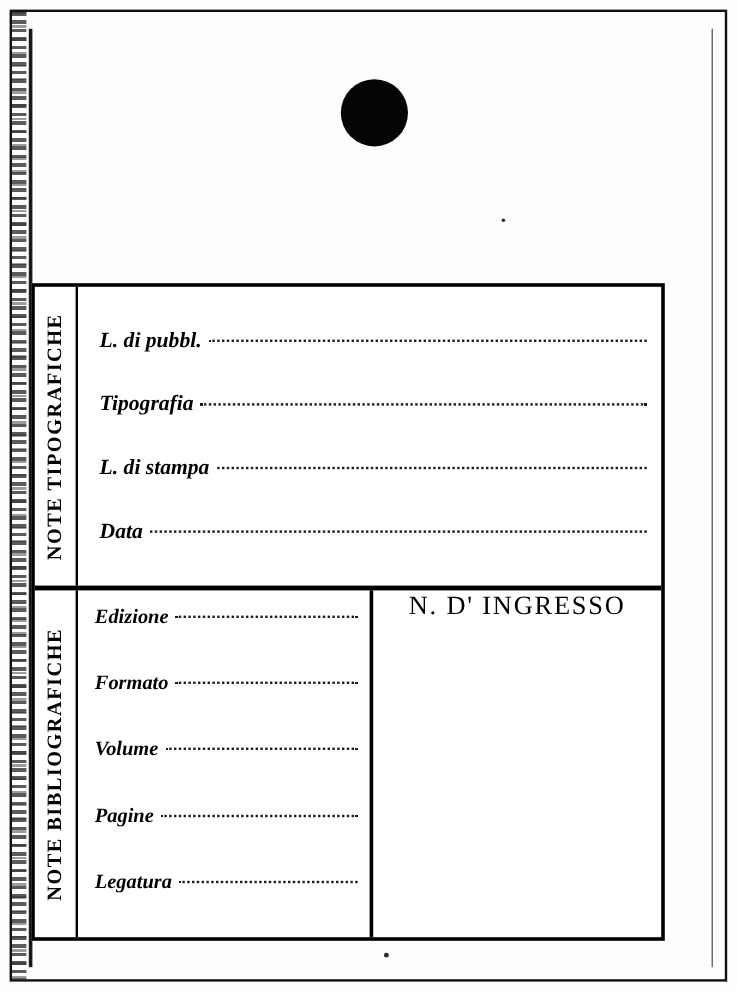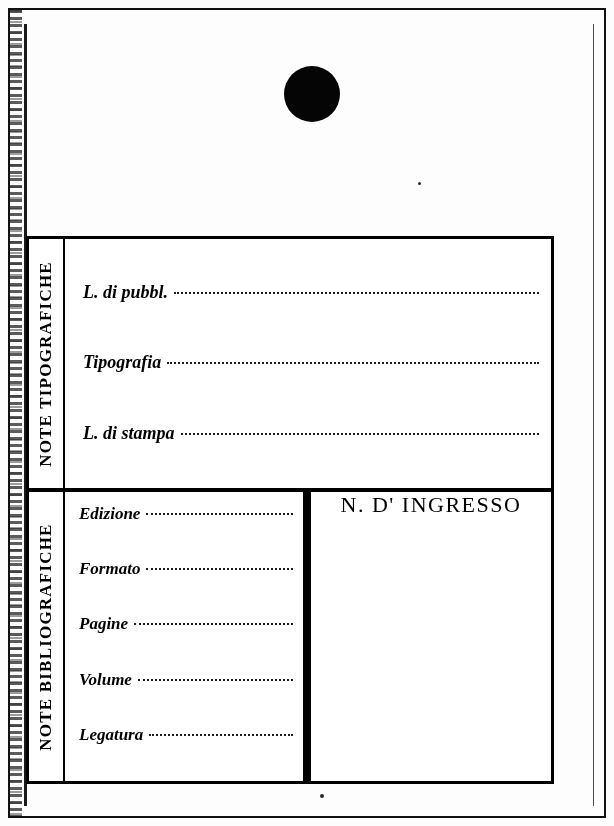--- a/index.html
+++ b/index.html
@@ -141,21 +141,21 @@
     flex: 1;
     border-bottom: 2px dotted #1b1b1b;
     transform: translateY(-4px);
     min-width: 10px;
   }
 
   
   .biblio-fields {
     width: 246px;
     flex: 0 0 246px;
-    border-right: 8px solid #000000;
+    border-right: 3px solid #000000;
     padding: 6px 10px 6px 14px;
     box-sizing: border-box;
     display: flex;
     flex-direction: column;
     justify-content: space-around;
   }
   .biblio-fields .field-row { height: 44px; }
   .biblio-fields .field-label { font-size: 17px; }
 
   
@@ -214,20 +214,24 @@
         <div class="field-row">
           <span class="field-label">Tipografia</span>
           <span class="dots"></span>
         </div>
 
         <div class="field-row">
           <span class="field-label">L. di stampa</span>
           <span class="dots"></span>
         </div>
 
+        <div class="field-row">
+          <span class="field-label">Data</span>
+          <span class="dots"></span>
+        </div>
 
       </div>
     </div>
 
     <div class="section section-bottom">
       <div class="vtitle">
         <span>NOTE BIBLIOGRAFICHE</span>
       </div>
 
       <div class="biblio-fields">
@@ -236,26 +240,26 @@
           <span class="field-label">Edizione</span>
           <span class="dots"></span>
         </div>
 
         <div class="field-row">
           <span class="field-label">Formato</span>
           <span class="dots"></span>
         </div>
 
         <div class="field-row">
+          <span class="field-label">Volume</span>
+          <span class="dots"></span>
+        </div>
+
+        <div class="field-row">
           <span class="field-label">Pagine</span>
-          <span class="dots"></span>
-        </div>
-
-        <div class="field-row">
-          <span class="field-label">Volume</span>
           <span class="dots"></span>
         </div>
 
 
         <div class="field-row">
           <span class="field-label">Legatura</span>
           <span class="dots"></span>
         </div>
 
       </div>

